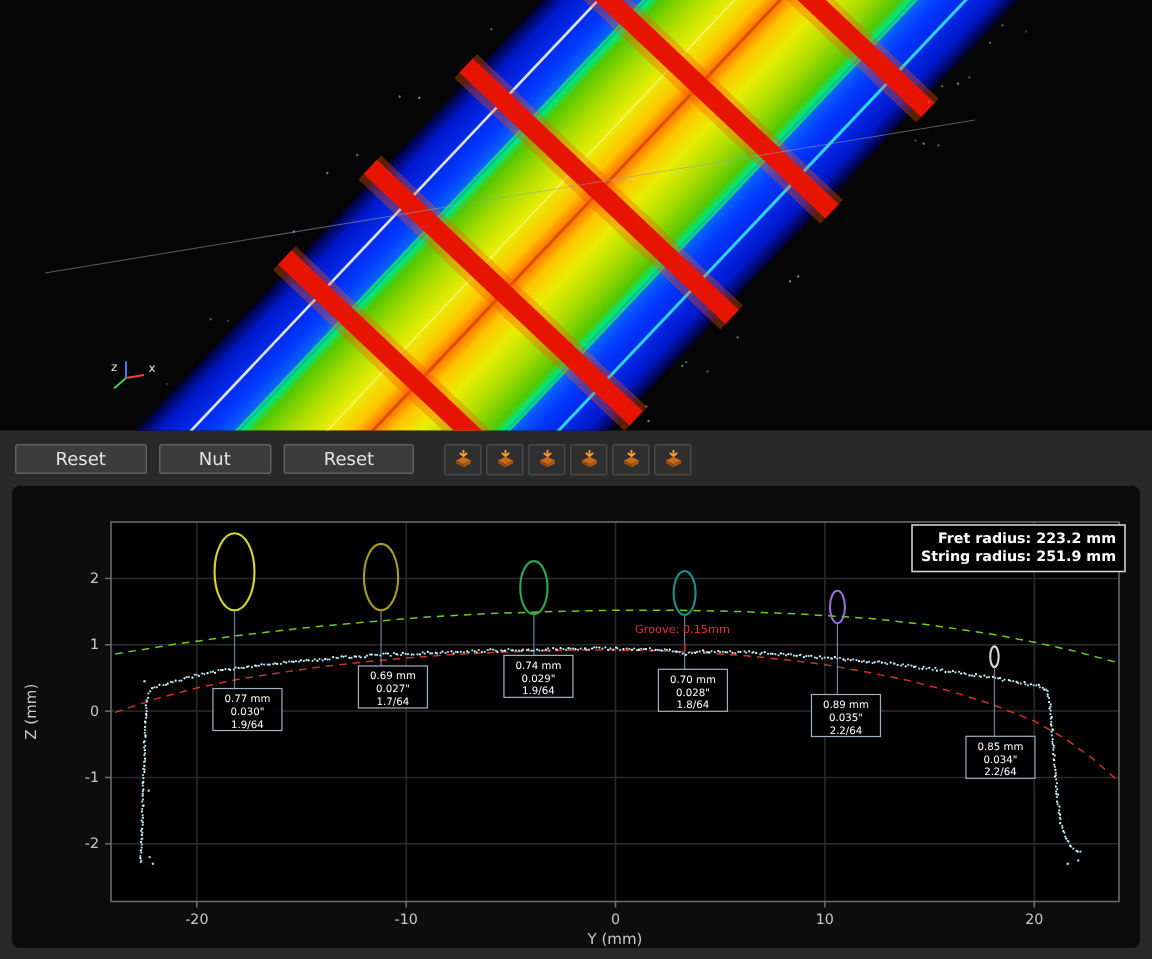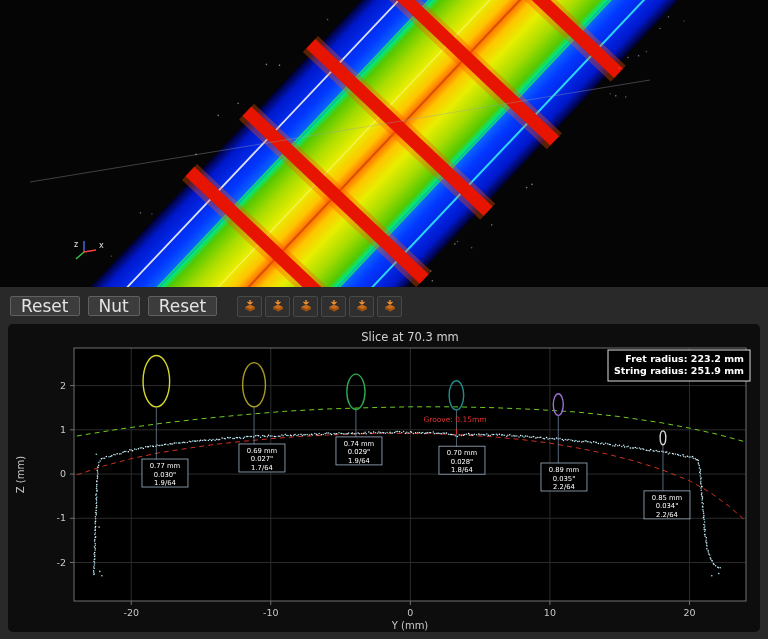--- a/index.html
+++ b/index.html
@@ -5,22 +5,22 @@
   html,body{margin:0;padding:0;}
   body{
     width:768px;height:639px;position:relative;overflow:hidden;
     background:#292929;
     font-family:"DejaVu Sans","Liberation Sans",sans-serif;
   }
   .viewer{position:absolute;left:0;top:0;width:768px;height:287px;background:#050505;}
   .viewer svg{display:block;}
   .toolbar{position:absolute;left:10px;top:294px;height:24px;display:flex;align-items:center;gap:8px;}
   .btn{
-    background:#3c3c3c;border:1px solid #606060;color:#e4e4e4;font-size:17px;
-    font-family:inherit;padding:2px 10px;border-radius:2px;cursor:pointer;line-height:14px;
+    background:#3c3c3c;border:1px solid #606060;color:#e4e4e4;font-size:12px;
+    font-family:inherit;padding:2px 26px;border-radius:2px;cursor:pointer;line-height:14px;
   }
   .iconbtns{display:flex;gap:3px;margin-left:12px;}
   .iconbtn{
     width:25px;height:21px;background:#2f2f2f;border:1px solid #484848;border-radius:2px;
     display:flex;align-items:center;justify-content:center;padding:0;cursor:pointer;
   }
   .panel{
     position:absolute;left:8px;top:324px;width:752px;height:308px;
     background:#0d0d0d;border-radius:5px;
   }
@@ -774,14 +774,13 @@
       <line x1="66" y1="61.59615384615385" x2="62" y2="61.59615384615385" stroke="#707070" stroke-width="1"></line>
       <text x="58" y="64.59615384615384" text-anchor="end" font-size="9.5" fill="#c8c8c8">2</text>
       <text x="402" y="305" text-anchor="middle" font-size="10" fill="#c8c8c8">Y (mm)</text>
       <text x="16" y="150.5" text-anchor="middle" font-size="10" fill="#c8c8c8" transform="rotate(-90 16 150.5)">Z (mm)</text>
       <g>
         <rect x="600" y="26" width="142" height="31" fill="#000000" stroke="#dddddd" stroke-width="1"></rect>
         <text x="736" y="38" text-anchor="end" font-size="9.5" font-weight="bold" fill="#ffffff">Fret radius: 223.2 mm</text>
         <text x="736" y="50" text-anchor="end" font-size="9.5" font-weight="bold" fill="#ffffff">String radius: 251.9 mm</text>
       </g>
     </svg>
-  <div class="panel-title">Slice at 70.3 mm</div>
 </div>
 
 </body></html>

